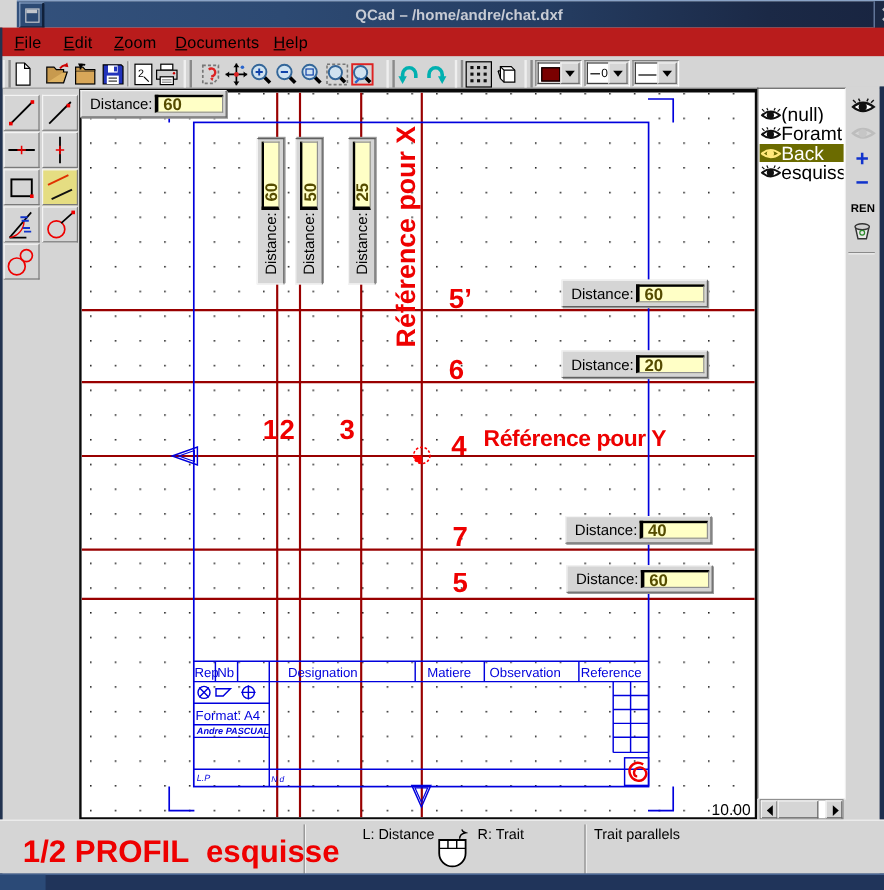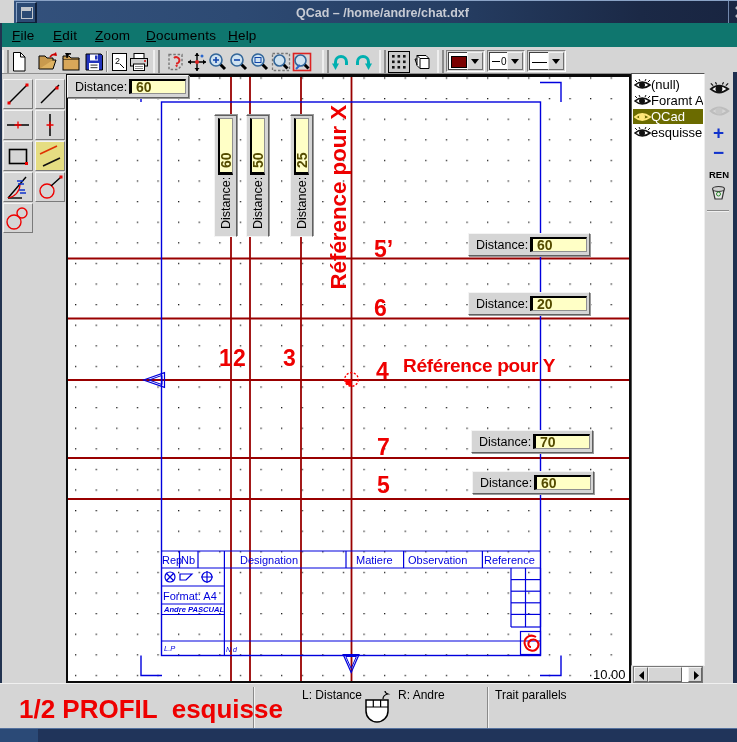--- a/index.html
+++ b/index.html
@@ -11,21 +11,21 @@
 border-top:1px solid #8aa3c6;}
 #sysicon{left:2px;top:1px;width:21px;height:21px;background:#2c4a74;
 border-top:1px solid #8aa3c6;border-left:1px solid #8aa3c6;
 border-right:2px solid #10203a;border-bottom:1px solid #10203a;}
 #sysicon .g{position:absolute;left:4px;top:4px;width:12px;height:12px;border:1.5px solid #c2c6cc;}
 #sysicon .g:before{content:"";position:absolute;left:0;top:0;width:9px;height:2.5px;background:#c2c6cc;}
 #title{left:0;top:0;width:737px;height:23px;line-height:24px;text-align:center;
 color:#c7cbd4;font-size:12.5px;font-weight:bold;}
 #xbtn{left:714px;top:0;width:23px;height:23px;background:#1b2844;border-left:1px solid #7288ac;}
 
-#menubar{left:0;top:23px;width:737px;height:24px;background:#0f766e;}
+#menubar{left:0;top:23px;width:737px;height:24px;background:#b91c1c;}
 .mi{position:absolute;top:5px;font-size:13.5px;color:#000;letter-spacing:0.2px;}
 
 #toolbar{left:0;top:47px;width:737px;height:27px;background:#d5d5d5;border-bottom:1px solid #8f8f8f;}
 .tbtn{position:absolute;top:4px;width:22px;height:22px;}
 .sep{position:absolute;top:3px;height:23px;width:7px;
 border-left:2px solid #efefef;border-right:2px solid #8a8a8a;}
 .sep2{position:absolute;top:4px;height:21px;width:2px;
 border-left:1px solid #8a8a8a;border-right:1px solid #efefef;}
 .combo{position:absolute;top:3px;height:22px;background:#d5d5d5;
 border:1px solid #808080;border-right-color:#fff;border-bottom-color:#fff;}
@@ -50,21 +50,21 @@
 box-shadow:1px 1px 0 #9a9a9a;}
 .dbox .lbl{position:absolute;left:7px;top:4px;font-size:12.5px;color:#000;}
 .dbox .inp{position:absolute;left:61px;top:3px;width:57px;height:15px;background:#ffffc6;
 border:1px solid #909090;border-top:2px solid #000;border-left:3px solid #000;
 font-size:14px;font-weight:bold;color:#554c00;padding-left:4px;line-height:12px;}
 .rot{transform:rotate(-90deg);transform-origin:0 0;}
 
 #lpanel{left:631px;top:72px;width:102px;height:611px;background:#d5d5d5;}
 #llist{position:absolute;left:0px;top:1px;width:74px;height:593px;background:#fff;
 border:1px solid #555;border-right-color:#eee;border-bottom-color:#eee;}
-.lrow{position:absolute;left:1px;width:70px;height:15px;font-size:13px;color:#000;white-space:nowrap;overflow:hidden;}
+.lrow{position:absolute;left:1px;width:70px;height:15px;font-size:16px;color:#000;white-space:nowrap;overflow:hidden;margin-top:11px;}
 .lrow .t{position:absolute;left:18px;top:0px;}
 .lrow.sel{background:#6b6b00;color:#fff;}
 #lbtns{position:absolute;left:74px;top:0;width:28px;height:611px;}
 #rborder{left:733px;top:72px;width:4px;height:656px;background:#1d2f4f;}
 #lborder{left:0;top:23px;width:2px;height:719px;background:#223350;}
 .eye{position:absolute;left:1px;top:1px;}
 #lscroll{position:absolute;left:2px;top:594px;width:70px;height:17px;background:#fff;border:1px solid #777;}
 .sbtn{position:absolute;top:0;width:14px;height:15px;background:#d5d5d5;
 border-top:1px solid #f2f2f2;border-left:1px solid #f2f2f2;border-right:1px solid #666;border-bottom:1px solid #666;}
 .sthumb{position:absolute;left:14px;top:0;width:34px;height:15px;background:#d5d5d5;
@@ -368,21 +368,21 @@
 <div class="dbox" style="left:468px;top:233px">
     <span class="lbl">Distance:</span>
     <span class="inp">60</span>
   </div>
 <div class="dbox" style="left:468px;top:292px">
     <span class="lbl">Distance:</span>
     <span class="inp">20</span>
   </div>
 <div class="dbox" style="left:471px;top:430px">
     <span class="lbl">Distance:</span>
-    <span class="inp">70</span>
+    <span class="inp">40</span>
   </div>
 <div class="dbox" style="left:472px;top:471px">
     <span class="lbl">Distance:</span>
     <span class="inp">60</span>
   </div>
 <div class="dbox rot" style="left:213.5px;top:237px">
     <span class="lbl">Distance:</span>
     <span class="inp">60</span>
   </div>
 <div class="dbox rot" style="left:245.5px;top:237px">
@@ -410,21 +410,21 @@
           <circle cx="8" cy="7" r="3" fill="#111"></circle>
           <path d="M3,4 L1,2 M6,3 L5,1 M11,3 L12,1 M14,4 L16,2" stroke="#111"></path>
         </svg>
         <span class="t">Foramt A4</span>
       </div>
   <div class="lrow sel" style="top:35px">
         <svg class="eye" width="17" height="13" viewBox="0 0 17 13">
           <path d="M1,7 Q8,1 16,7 Q8,13 1,7 Z" fill="#6b6b00" stroke="#ffe87a" stroke-width="1.8"></path>
           <circle cx="8" cy="7" r="3" fill="#ffe87a"></circle>
         </svg>
-        <span class="t">QCad</span>
+        <span class="t">Back</span>
       </div>
   <div class="lrow" style="top:51px">
         <svg class="eye" width="17" height="13" viewBox="0 0 17 13">
           <path d="M1,7 Q8,1 16,7 Q8,13 1,7 Z" fill="#fff" stroke="#111" stroke-width="1.6"></path>
           <circle cx="8" cy="7" r="3" fill="#111"></circle>
           <path d="M3,4 L1,2 M6,3 L5,1 M11,3 L12,1 M14,4 L16,2" stroke="#111"></path>
         </svg>
         <span class="t">esquisse</span>
       </div>
  </div>
@@ -459,21 +459,21 @@
  </div>
 </div>
 <div class="abs" id="rborder"></div>
 <div class="abs" id="lborder"></div>
 
 <div class="abs" id="status">
  <div id="bigred">1/2 PROFIL  esquisse</div>
  <div class="ssep" style="left:253px"></div>
  <div class="ssep" style="left:487px"></div>
  <span class="st" style="left:302px;top:4px">L: Distance</span>
- <span class="st" style="left:398px;top:4px">R: Andre</span>
+ <span class="st" style="left:398px;top:4px">R: Trait</span>
  <span class="st" style="left:495px;top:4px">Trait parallels</span>
  <svg style="position:absolute;left:361px;top:7px" width="34" height="34">
       <path d="M5,9 h22 v11 a11,11 0 0 1 -22,0 z" fill="#fff" stroke="#000" stroke-width="1.5"></path>
       <path d="M5,16 h22 M12.3,9 v7 M19.6,9 v7" stroke="#000" stroke-width="1.2"></path>
       <path d="M22,8 q0,-4 5,-5 q-3,-1 -3,-3" fill="none" stroke="#000" stroke-width="1.2"></path>
     </svg>
 </div>
 <div class="abs" id="bottombar">
     <div class="lighter"></div>
   </div>

